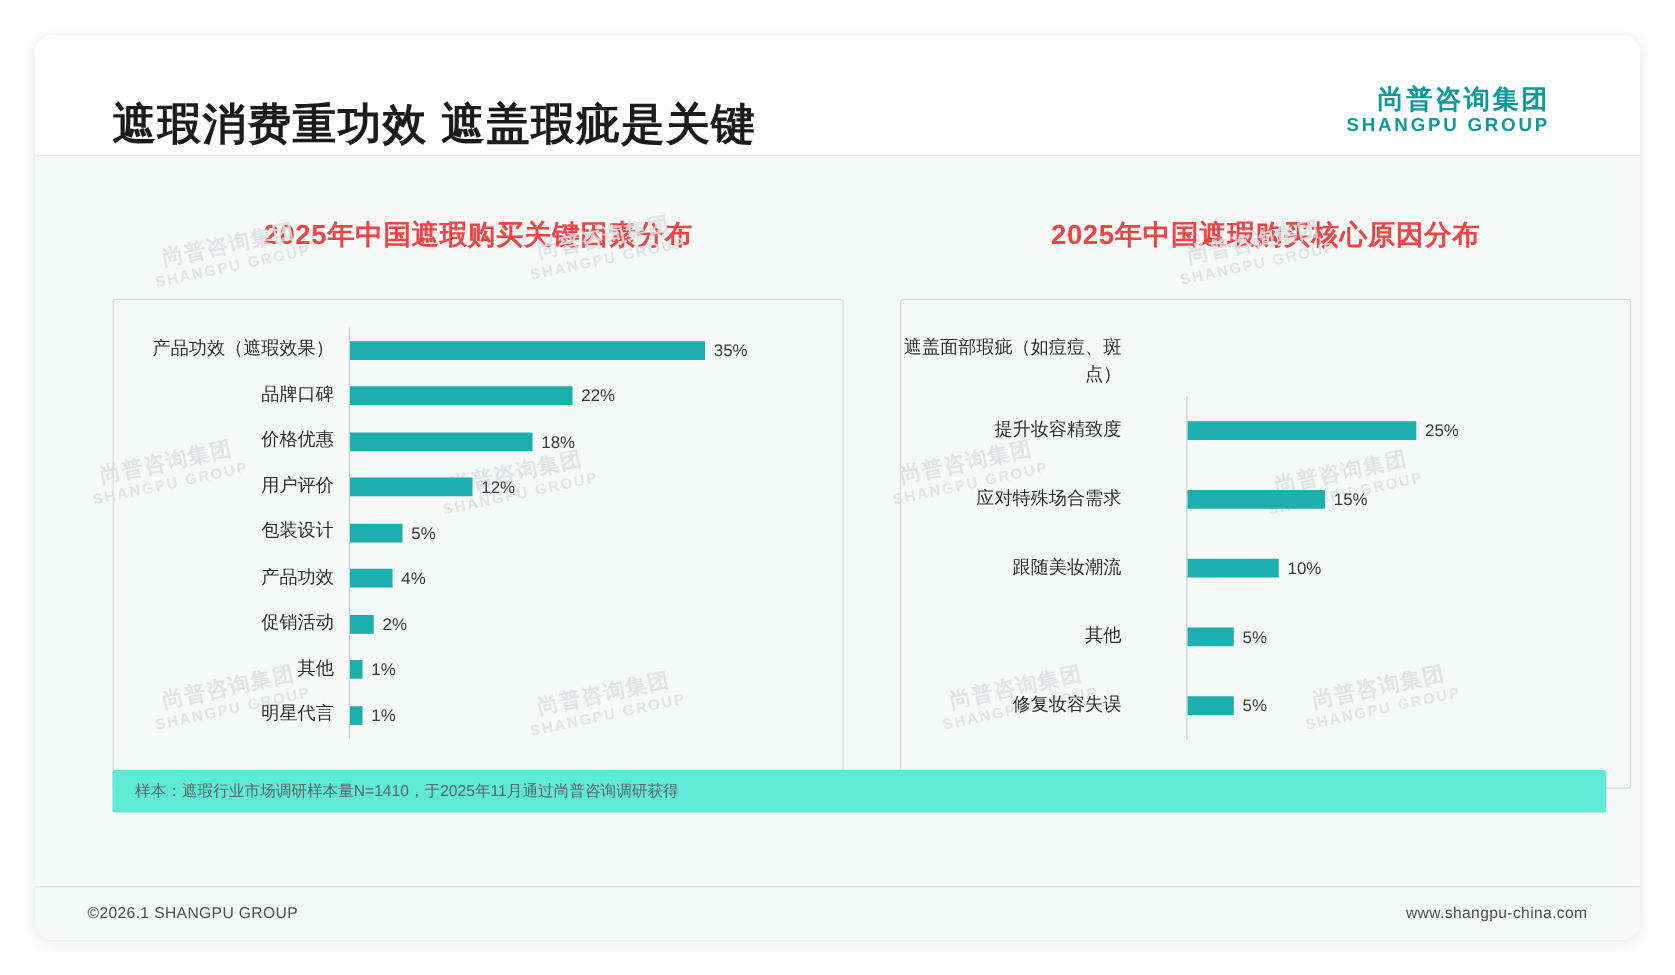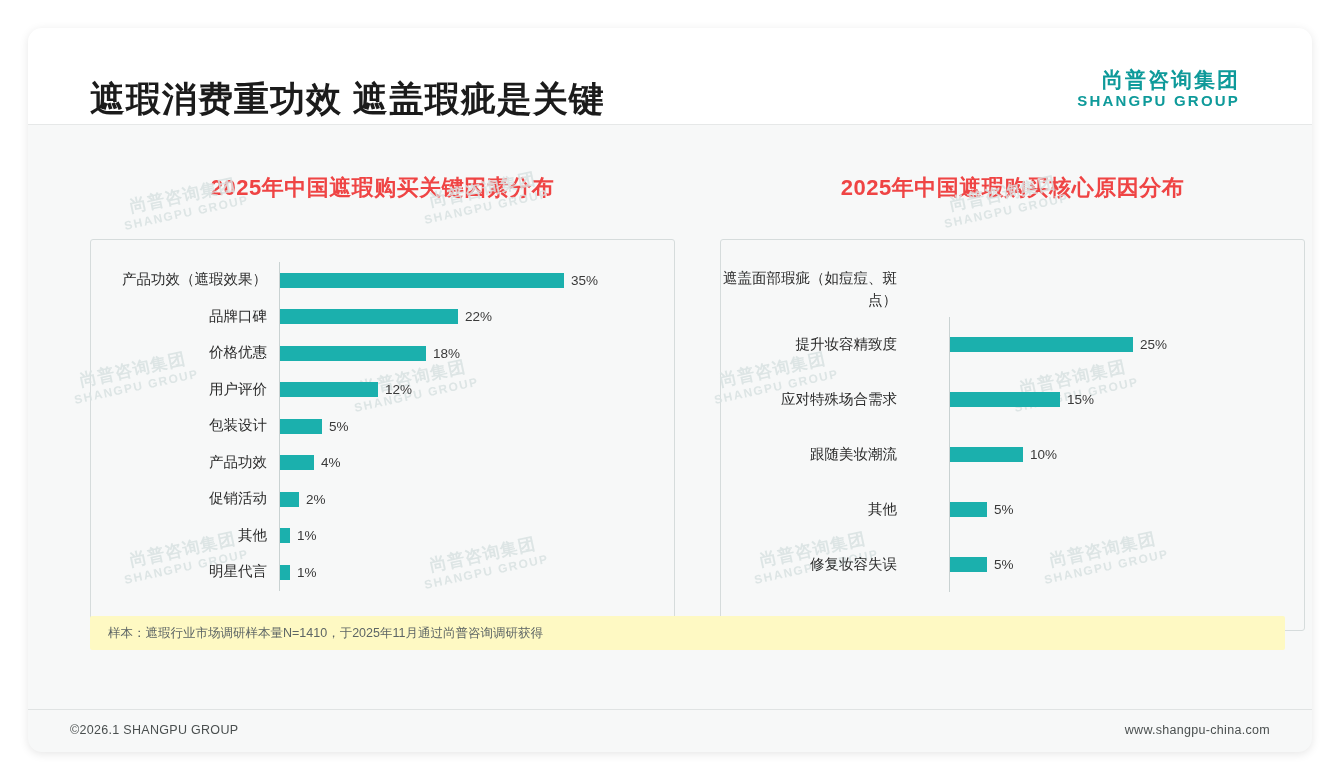--- a/index.html
+++ b/index.html
@@ -152,21 +152,21 @@
   .right-row   { height: 55px; gap: 40px; }
   .right-label { width: 188px; }
 
   
   .footnote-box {
     position: absolute;
     left: 62px;
     top: 588px;
     width: 1195px;
     height: 34px;
-    background: #fef9c3;
+    background: #5eead4;
     border-radius: 2px;
   }
   .footnote {
     position: absolute;
     left: 18px;
     top: 9px;
     font-size: 12.5px;
     color: #5d6565;
     white-space: nowrap;
   }

